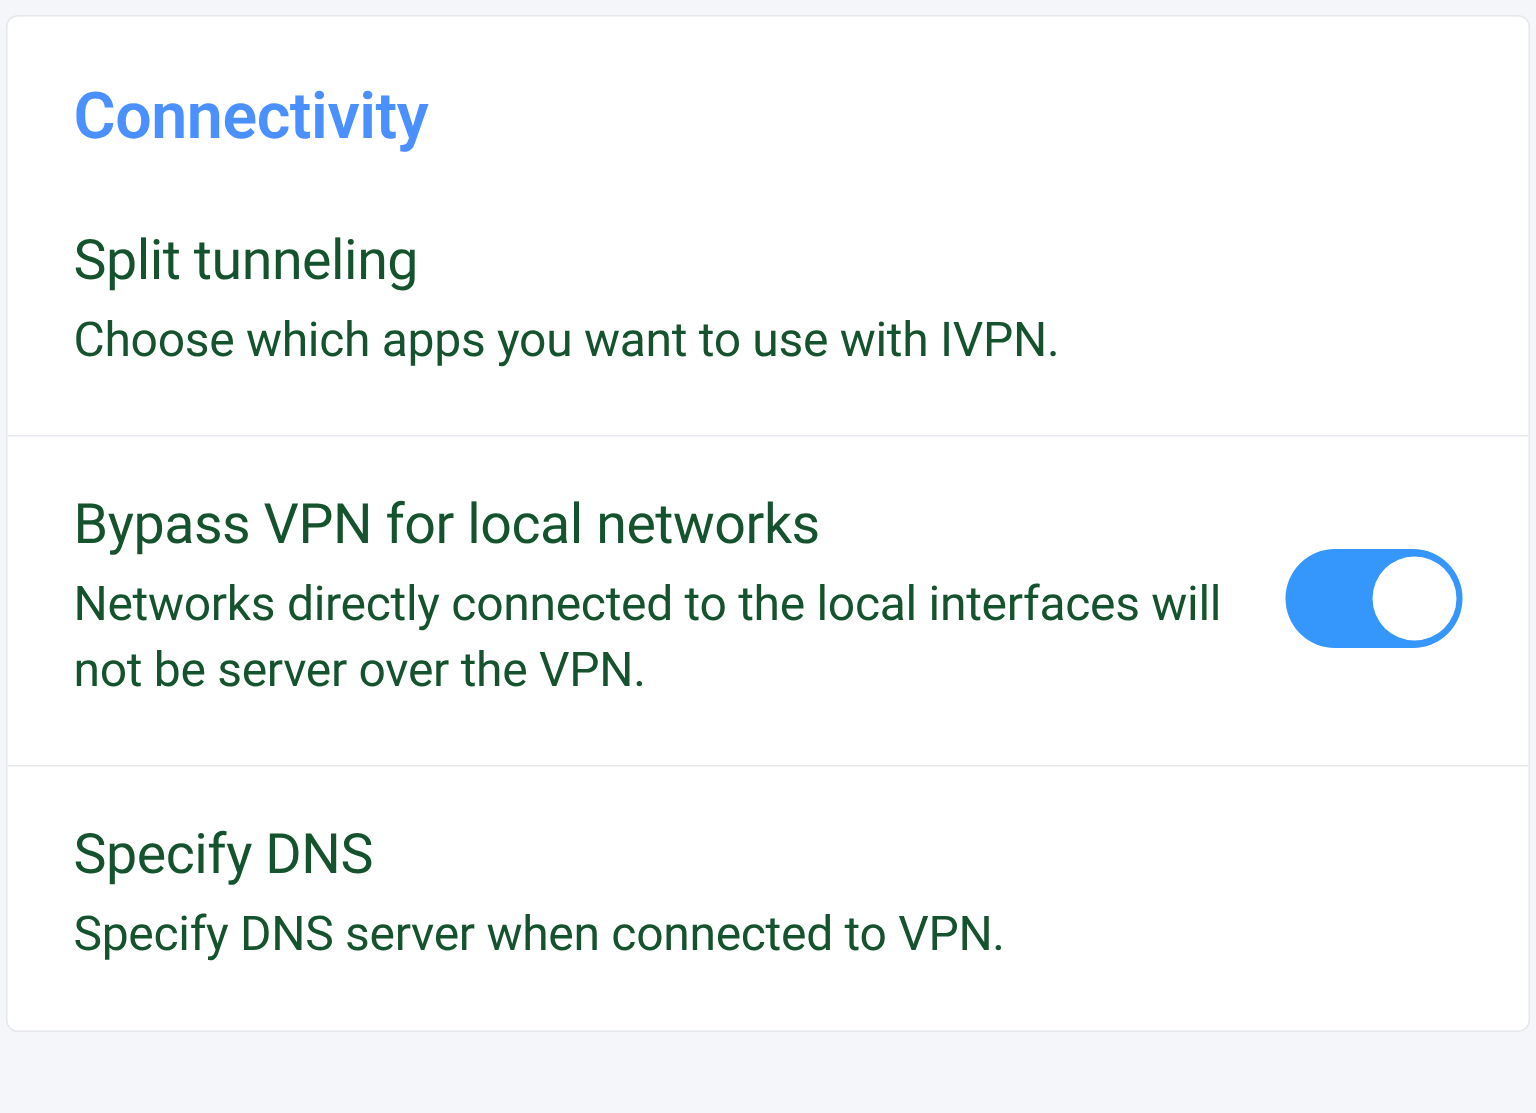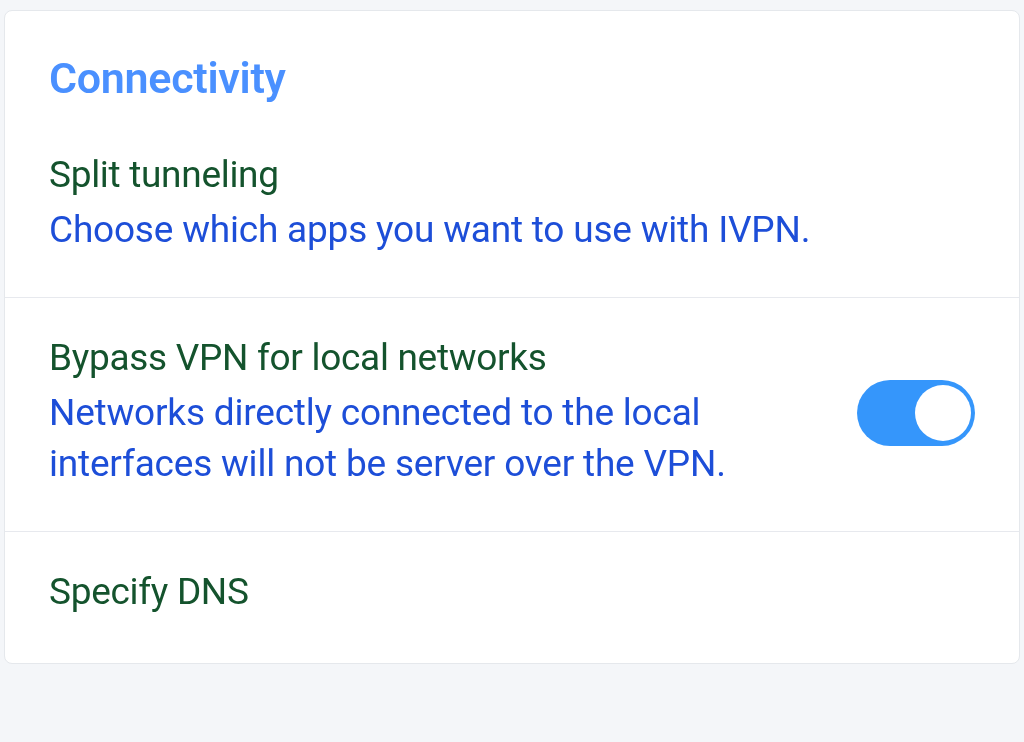--- a/index.html
+++ b/index.html
@@ -46,23 +46,23 @@
       padding-right: 24px;
     }
     .setting-title {
       font-size: 37px;
       font-weight: 400;
       color: #14532d;
       letter-spacing: -0.3px;
       margin-bottom: 8px;
     }
     .setting-desc {
-      font-size: 37px;
+      font-size: 32px;
       font-weight: 400;
-      color: #1d4ed8;
+      color: #14532d;
       line-height: 1.38;
       letter-spacing: -0.2px;
     }
     .toggle {
       width: 118px;
       height: 66px;
       background: #3596fb;
       border-radius: 34px;
       position: relative;
       flex-shrink: 0;
@@ -100,15 +100,16 @@
       <div class="setting-desc">Networks directly connected to the local interfaces will not be server over the VPN.</div>
     </div>
     <div class="toggle on">
       <div class="knob"></div>
     </div>
   </div>
 
   <div class="setting-row">
     <div class="setting-text">
       <div class="setting-title">Specify DNS</div>
+      <div class="setting-desc">Specify DNS server when connected to VPN.</div>
     </div>
   </div>
 </div>
 
 </body></html>

